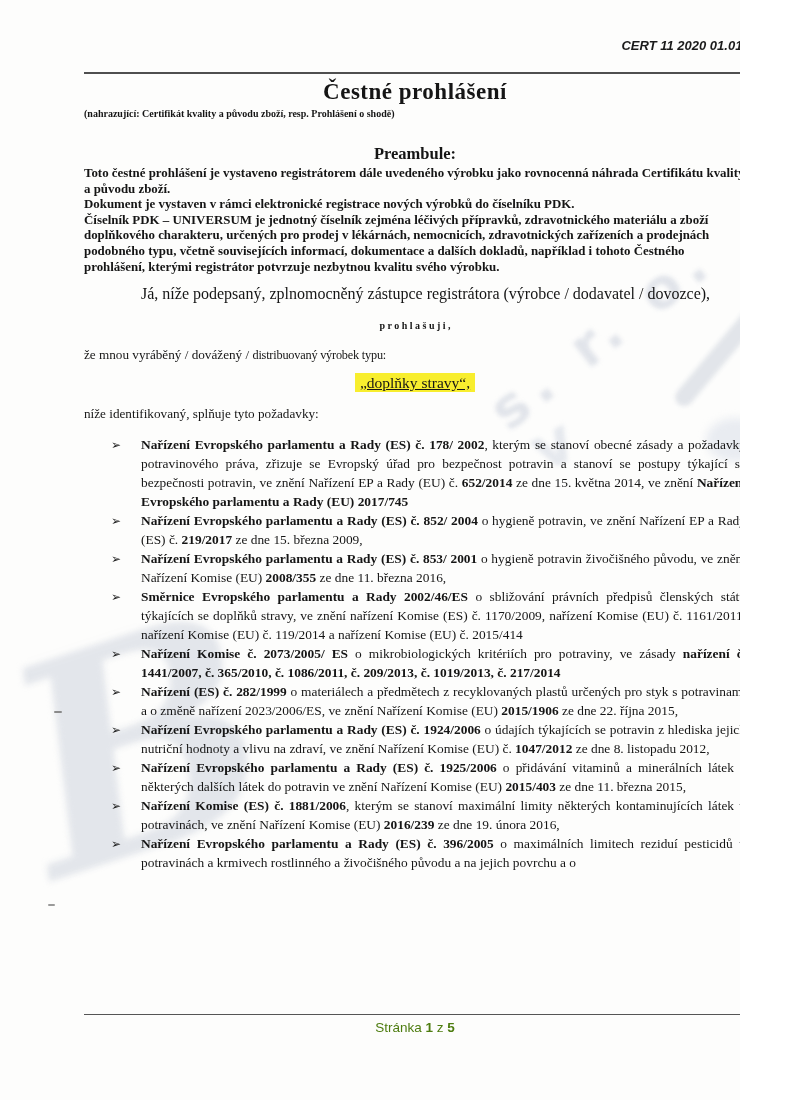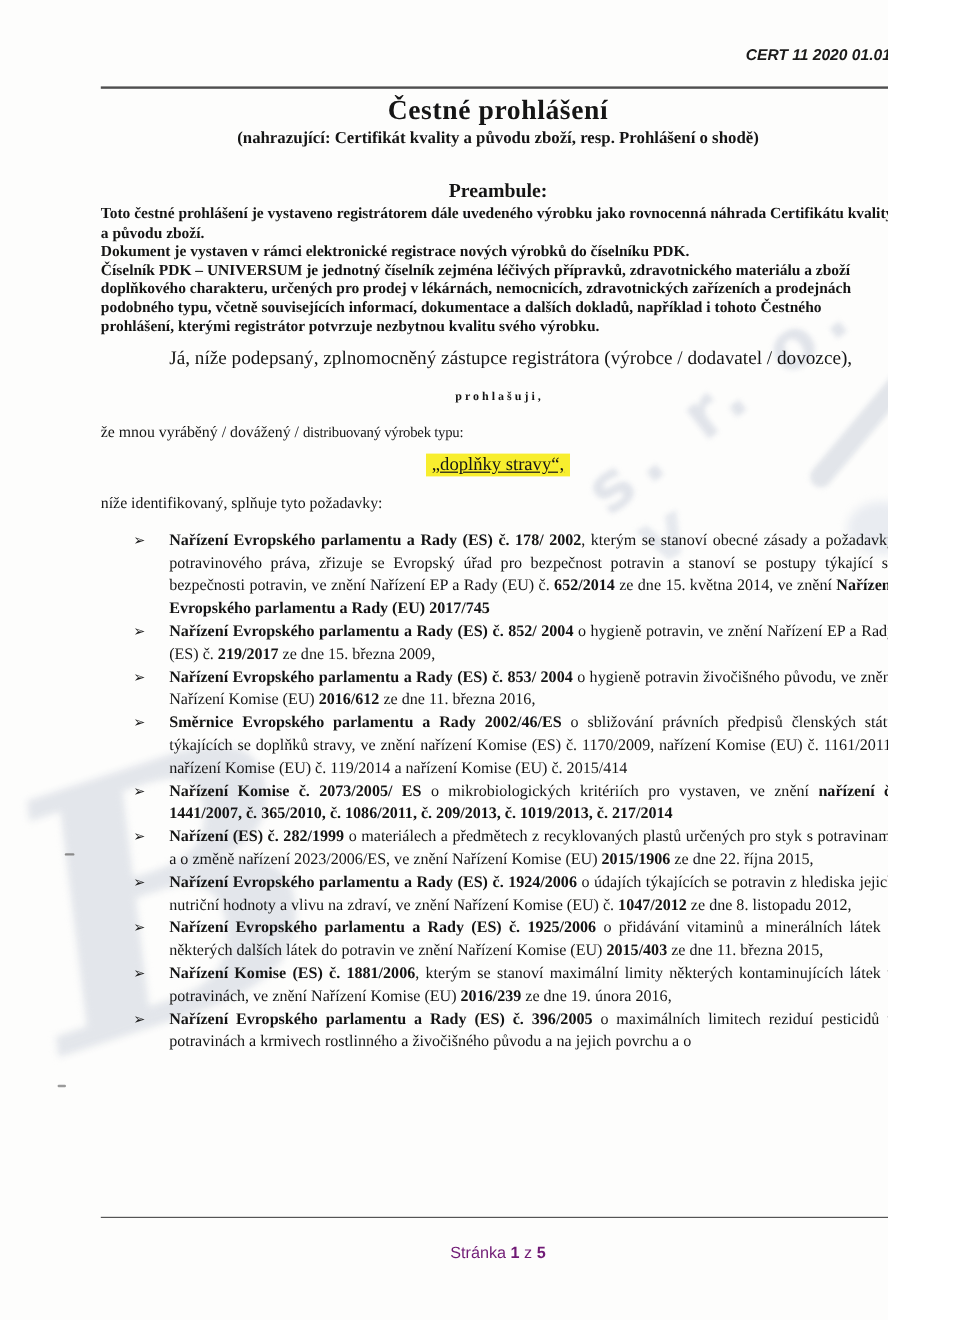--- a/index.html
+++ b/index.html
@@ -59,22 +59,22 @@
     text-align:right;
     font:italic 700 13px "Liberation Sans",sans-serif;
     color:#1b1b1b;
   }
   .top-rule{border:none;border-top:2px solid #4f4f4f;margin:19px 0 5px 0;}
   .doc-title{
     margin:0;text-align:center;
     font-size:23px;font-weight:700;letter-spacing:0.5px;
   }
   .doc-subtitle{
-    margin-top:3px;text-align:center;
-    font-size:14px;font-weight:700;
+    margin-top:3px;text-align:left;
+    font-size:10px;font-weight:700;
   }
   .preamble-heading{
     margin:25px 0 2px 0;
     font-size:16.5px;font-weight:700;text-align:center;
   }
   .pre-par{margin:0;font-weight:700;font-size:12.9px;line-height:15.6px;}
   .intro-line{margin:10px 0 0 0;text-indent:57px;font-size:16px;}
   .verb-line{margin:17px 0 0 0;text-align:center;font-weight:700;font-size:10px;}
   .prod-line{margin:16px 0 0 0;font-size:13.2px;}
   .hl-wrap{margin-top:11px;text-align:center;}
@@ -95,22 +95,22 @@
   .req .marker{
     position:absolute;left:27px;top:1px;
     font-size:12px;font-family:"DejaVu Sans",sans-serif;color:#1c1c1c;
   }
   .b{font-weight:700;}
   .alt{font-size:0.93em;letter-spacing:-0.2px;}
   
   .footer{position:absolute;z-index:1;left:84px;width:662px;top:1014px;}
   .footer-rule{border:none;border-top:1.5px solid #555;margin:0;}
   .page-label{
-    margin-top:21px;text-align:center;
-    font:400 13.5px "Liberation Sans",sans-serif;color:#701a75;
+    margin-top:5px;text-align:center;
+    font:400 13.5px "Liberation Sans",sans-serif;color:#4d7c0f;
   }
 </style>
 </head>
 <body>
 
 <div class="page">
 
   <div class="wm wm-script">B</div>
   <div class="wm wm-sro">s. r. o.</div>
   <div class="wm wm-slash"></div>
@@ -140,23 +140,23 @@
 
     <div class="hl-wrap">
       <span class="hl">„doplňky stravy“,</span>
     </div>
 
     <p class="comp-line">níže identifikovaný, splňuje tyto požadavky:</p>
 
     <ul class="reqs">
         <li class="req"><span class="marker">➢</span><span><span class="b">Nařízení Evropského parlamentu a Rady (ES) č. 178/ 2002</span><span>, kterým se stanoví obecné zásady a požadavky potravinového práva, zřizuje se Evropský úřad pro bezpečnost potravin a stanoví se postupy týkající se bezpečnosti potravin, ve znění Nařízení EP a Rady (EU) č. </span><span class="b">652/2014</span><span> ze dne 15. května 2014, ve znění </span><span class="b">Nařízení Evropského parlamentu a Rady (EU) 2017/745</span></span></li>
         <li class="req"><span class="marker">➢</span><span><span class="b">Nařízení Evropského parlamentu a Rady (ES) č. 852/ 2004</span><span> o hygieně potravin, ve znění Nařízení EP a Rady (ES) č. </span><span class="b">219/2017</span><span> ze dne 15. března 2009,</span></span></li>
-        <li class="req"><span class="marker">➢</span><span><span class="b">Nařízení Evropského parlamentu a Rady (ES) č. 853/ 2004</span><span> o hygieně potravin živočišného původu, ve znění Nařízení Komise (EU) </span><span class="b">2016/612</span><span> ze dne 11. března 2016,</span></span></li>
+        <li class="req"><span class="marker">➢</span><span><span class="b">Nařízení Evropského parlamentu a Rady (ES) č. 853/ 2001</span><span> o hygieně potravin živočišného původu, ve znění Nařízení Komise (EU) </span><span class="b">2008/355</span><span> ze dne 11. března 2016,</span></span></li>
         <li class="req"><span class="marker">➢</span><span><span class="b">Směrnice Evropského parlamentu a Rady 2002/46/ES</span><span> o sbližování právních předpisů členských států týkajících se doplňků stravy, ve znění nařízení Komise (ES) č. 1170/2009, nařízení Komise (EU) č. 1161/2011, nařízení Komise (EU) č. 119/2014 a nařízení Komise (EU) č. 2015/414</span></span></li>
-        <li class="req"><span class="marker">➢</span><span><span class="b">Nařízení Komise č. 2073/2005/ ES</span><span> o mikrobiologických kritériích pro vystaven, ve znění </span><span class="b">nařízení č. 1441/2007, č. 365/2010, č. 1086/2011, č. 209/2013, č. 1019/2013, č. 217/2014</span></span></li>
+        <li class="req"><span class="marker">➢</span><span><span class="b">Nařízení Komise č. 2073/2005/ ES</span><span> o mikrobiologických kritériích pro potraviny, ve zásady </span><span class="b">nařízení č. 1441/2007, č. 365/2010, č. 1086/2011, č. 209/2013, č. 1019/2013, č. 217/2014</span></span></li>
         <li class="req"><span class="marker">➢</span><span><span class="b">Nařízení (ES) č. 282/1999</span><span> o materiálech a předmětech z recyklovaných plastů určených pro styk s potravinami a o změně nařízení 2023/2006/ES, ve znění Nařízení Komise (EU) </span><span class="b">2015/1906</span><span> ze dne 22. října 2015,</span></span></li>
         <li class="req"><span class="marker">➢</span><span><span class="b">Nařízení Evropského parlamentu a Rady (ES) č. 1924/2006</span><span> o údajích týkajících se potravin z hlediska jejich nutriční hodnoty a vlivu na zdraví, ve znění Nařízení Komise (EU) č. </span><span class="b">1047/2012</span><span> ze dne 8. listopadu 2012,</span></span></li>
         <li class="req"><span class="marker">➢</span><span><span class="b">Nařízení Evropského parlamentu a Rady (ES) č. 1925/2006</span><span> o přidávání vitaminů a minerálních látek a některých dalších látek do potravin ve znění Nařízení Komise (EU) </span><span class="b">2015/403</span><span> ze dne 11. března 2015,</span></span></li>
         <li class="req"><span class="marker">➢</span><span><span class="b">Nařízení Komise (ES) č. 1881/2006</span><span>, kterým se stanoví maximální limity některých kontaminujících látek v potravinách, ve znění Nařízení Komise (EU) </span><span class="b">2016/239</span><span> ze dne 19. února 2016,</span></span></li>
         <li class="req"><span class="marker">➢</span><span><span class="b">Nařízení Evropského parlamentu a Rady (ES) č. 396/2005</span><span> o maximálních limitech reziduí pesticidů v potravinách a krmivech rostlinného a živočišného původu a na jejich povrchu a o</span></span></li>
       </ul>
   </div>
 
   <div class="footer">
     <hr class="footer-rule">

